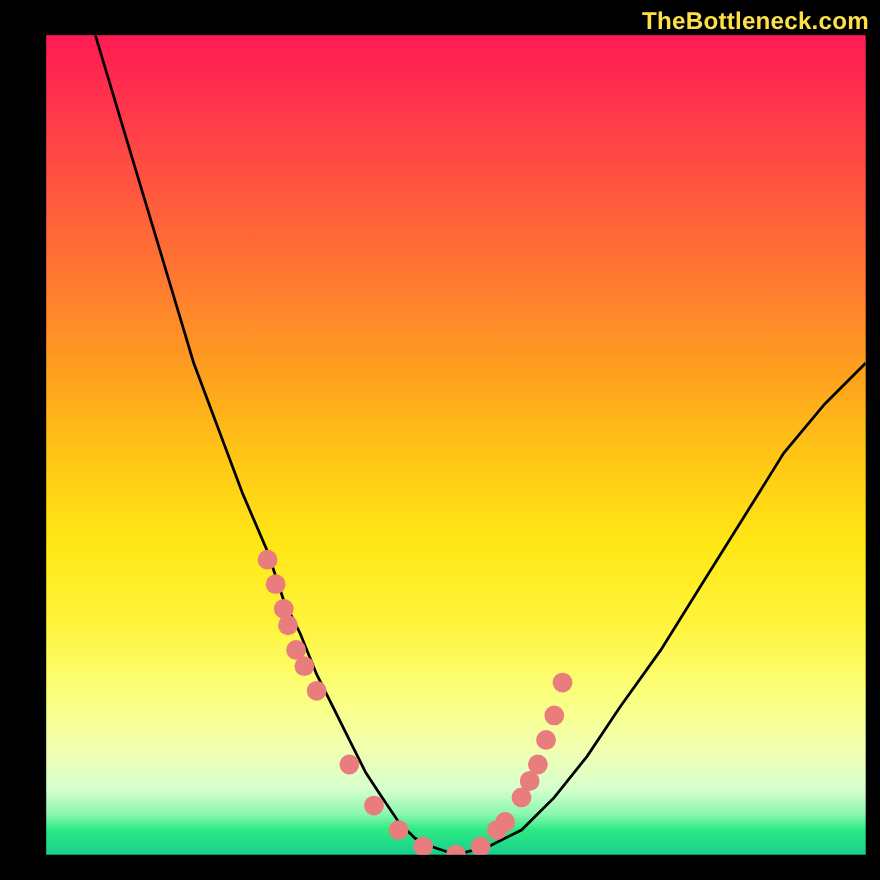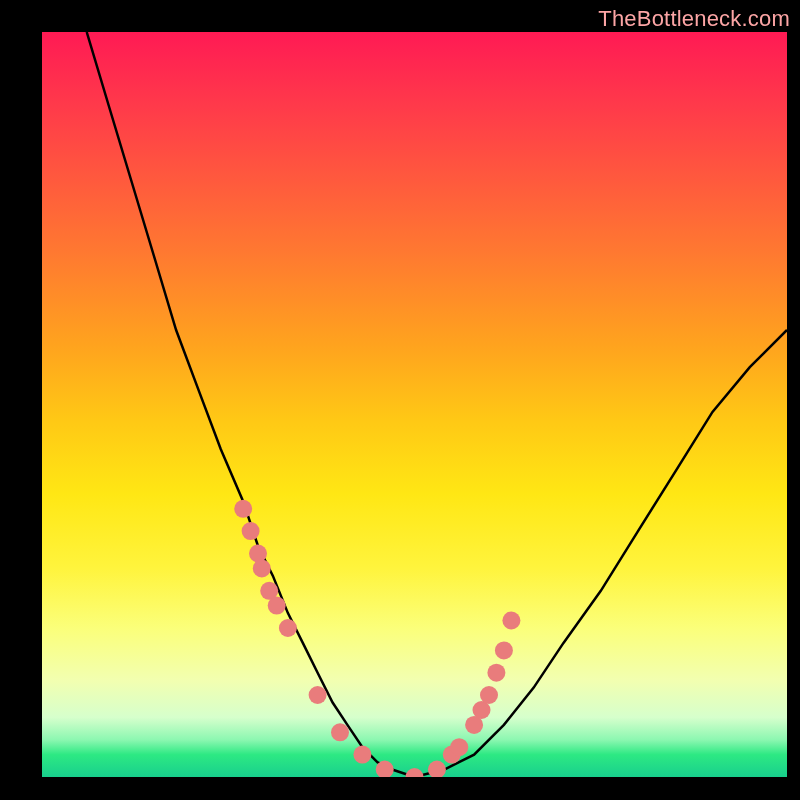--- a/index.html
+++ b/index.html
@@ -14,23 +14,23 @@
   .outer {
     position: relative;
     width: 800px;
     height: 800px;
     background: #000;
   }
   .watermark {
     position: absolute;
     top: 6px;
     right: 10px;
-    color: #fca5a5;
+    color: #fde047;
     font-size: 22px;
-    font-weight: 400;
+    font-weight: 700;
     letter-spacing: 0.2px;
     z-index: 10;
     user-select: none;
   }
   .plot {
     position: absolute;
     left: 42px;
     top: 32px;
     width: 745px;
     height: 745px;

